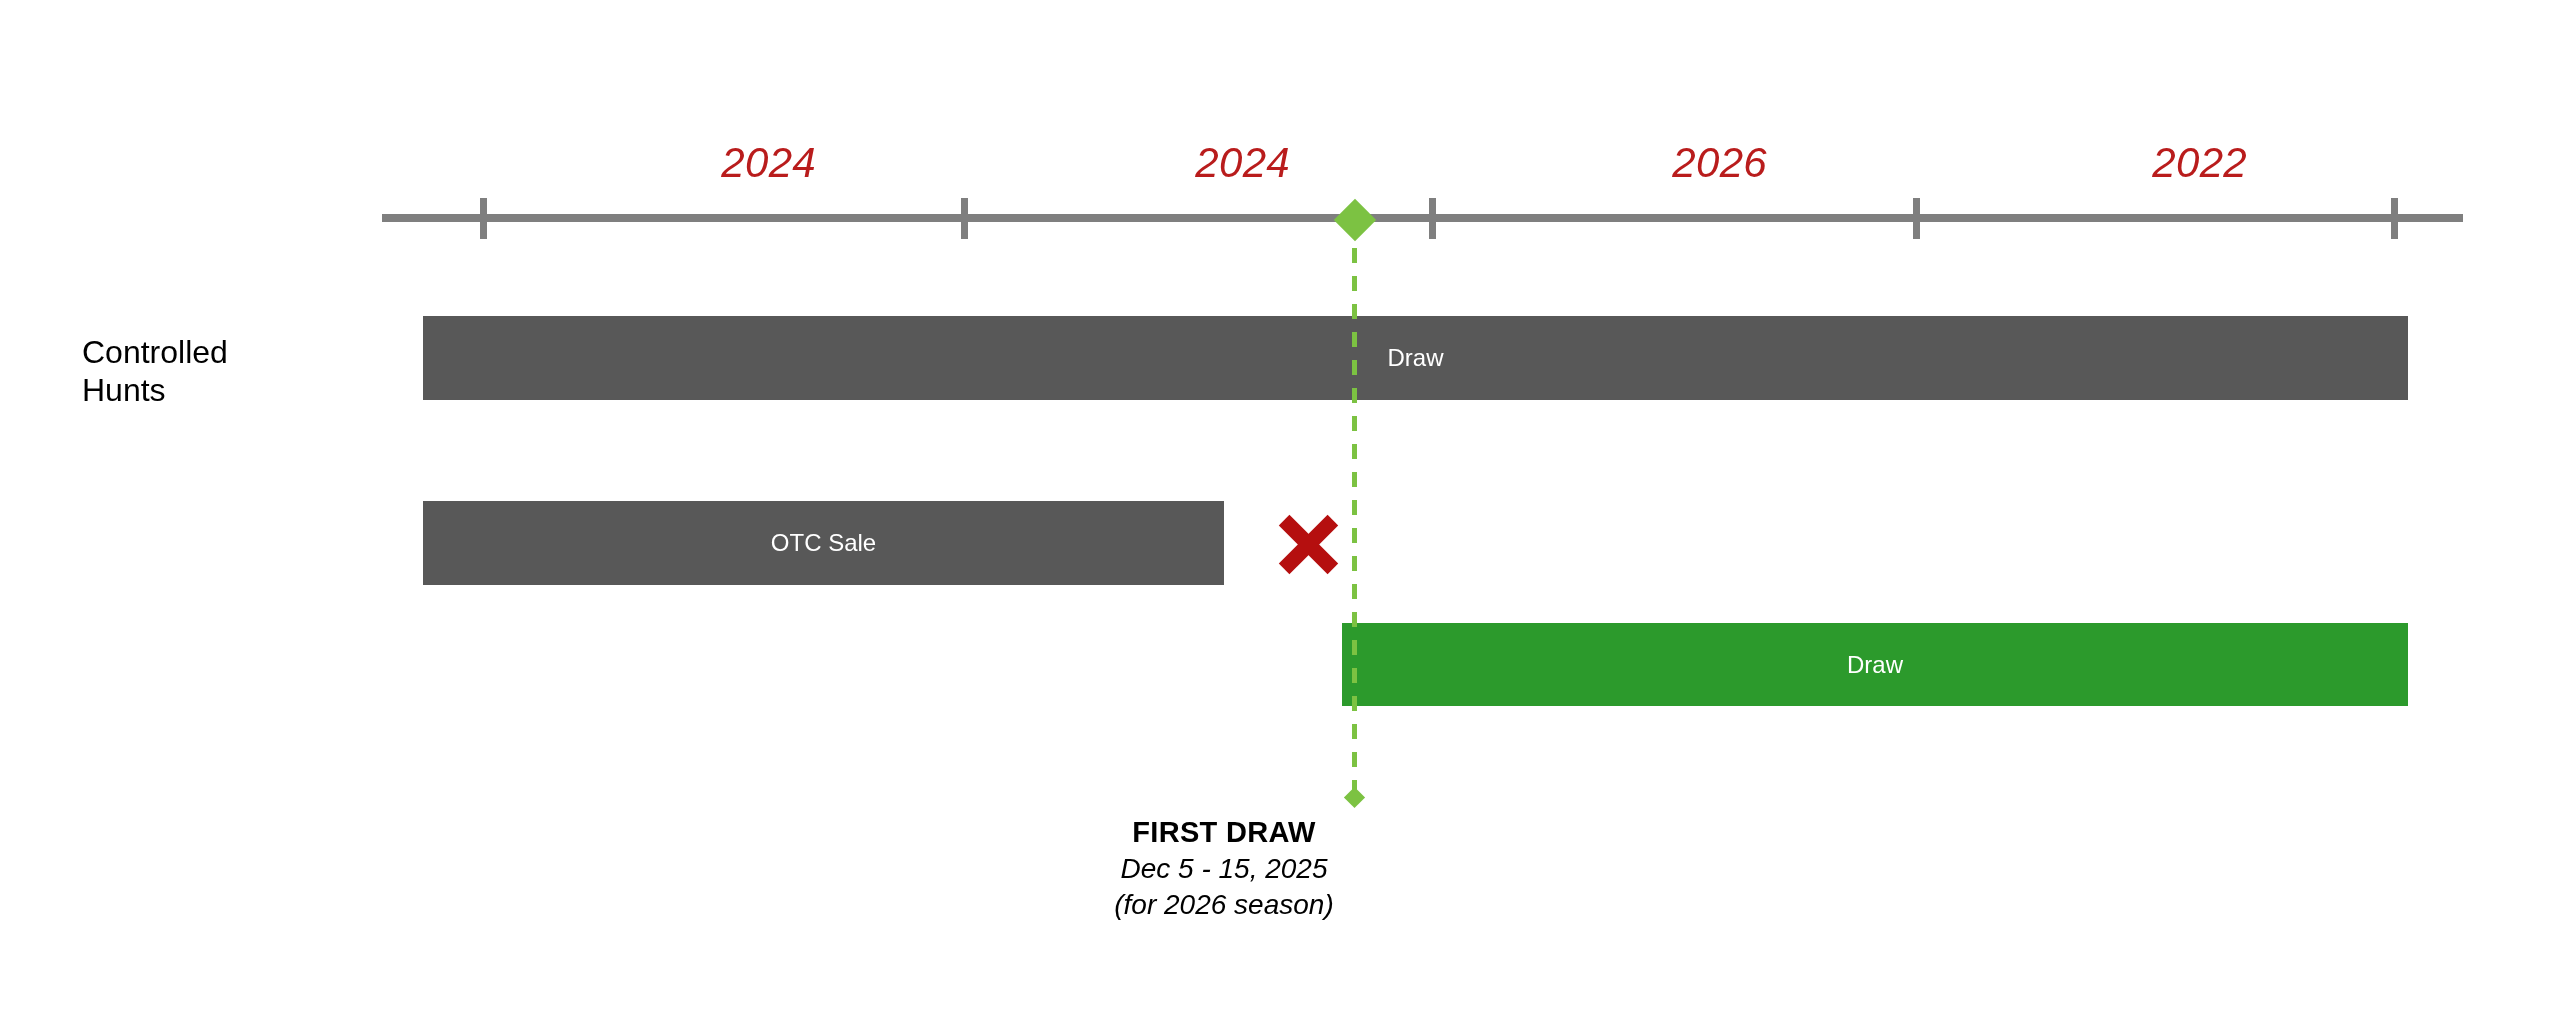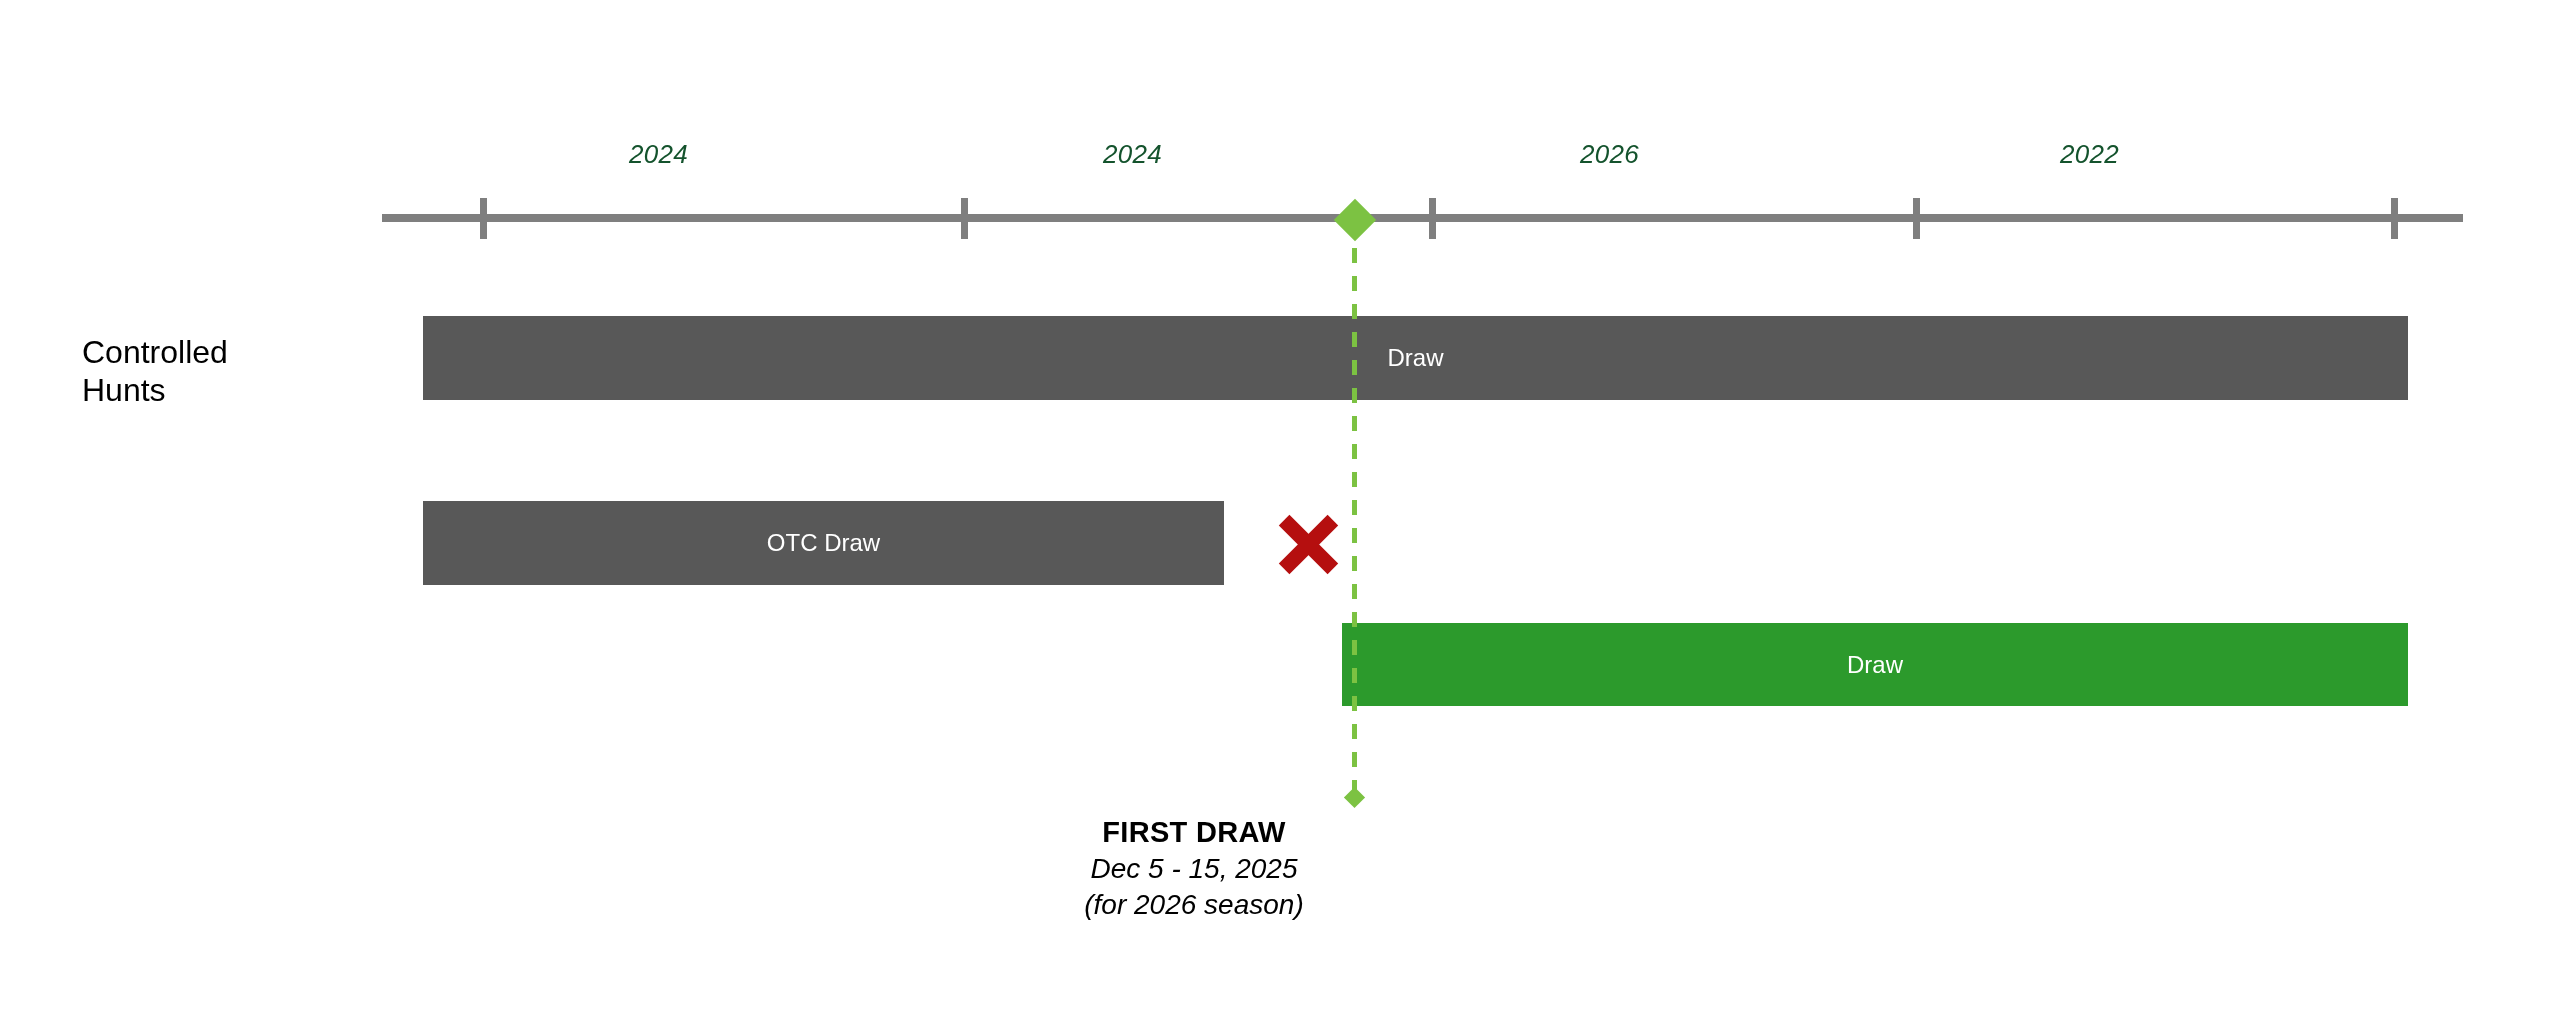--- a/index.html
+++ b/index.html
@@ -32,24 +32,24 @@
     top: 198px;
     width: 7px;
     height: 41px;
     background: #7f7f7f;
   }
   .year-label {
     position: absolute;
     top: 139px;
     width: 187px;
     margin-left: -94px;
-    text-align: left;
-    font-size: 26px;
+    text-align: right;
+    font-size: 42px;
     font-style: italic;
-    color: #14532d;
+    color: #b91c1c;
     letter-spacing: 0.3px;
     white-space: nowrap;
   }
 
   
   .row-label {
     position: absolute;
     left: 82px;
     width: 304px;
     font-size: 32px;
@@ -139,21 +139,21 @@
     margin-left: -35px;
     margin-top: -7.6px;
     background: #b50f0f;
   }
   .x-mark .s1 { transform: rotate(45deg); }
   .x-mark .s2 { transform: rotate(-45deg); }
 
   
   .caption {
     position: absolute;
-    left: 872px;
+    left: 902px;
     top: 814px;
     width: 644px;
     text-align: center;
     color: #000000;
   }
   .caption-title {
     font-size: 29px;
     font-weight: bold;
     letter-spacing: 0.3px;
     line-height: 1.28;
@@ -183,21 +183,21 @@
   <div class="year-label" style="left:2154px;">2022</div>
 
   <div class="row-label" id="row-label-controlled">Controlled
 Hunts</div>
 
   <div class="bar bar-gray" id="bar-controlled-draw">
     <span>Draw</span>
   </div>
 
   <div class="bar bar-gray" id="bar-otc-sale">
-    <span>OTC Draw</span>
+    <span>OTC Sale</span>
   </div>
 
   <div class="bar bar-green" id="bar-general-draw">
     <span>Draw</span>
   </div>
 
   <div class="marker-line"></div>
   <div class="marker-diamond-top"></div>
   <div class="marker-diamond-bottom"></div>
 

